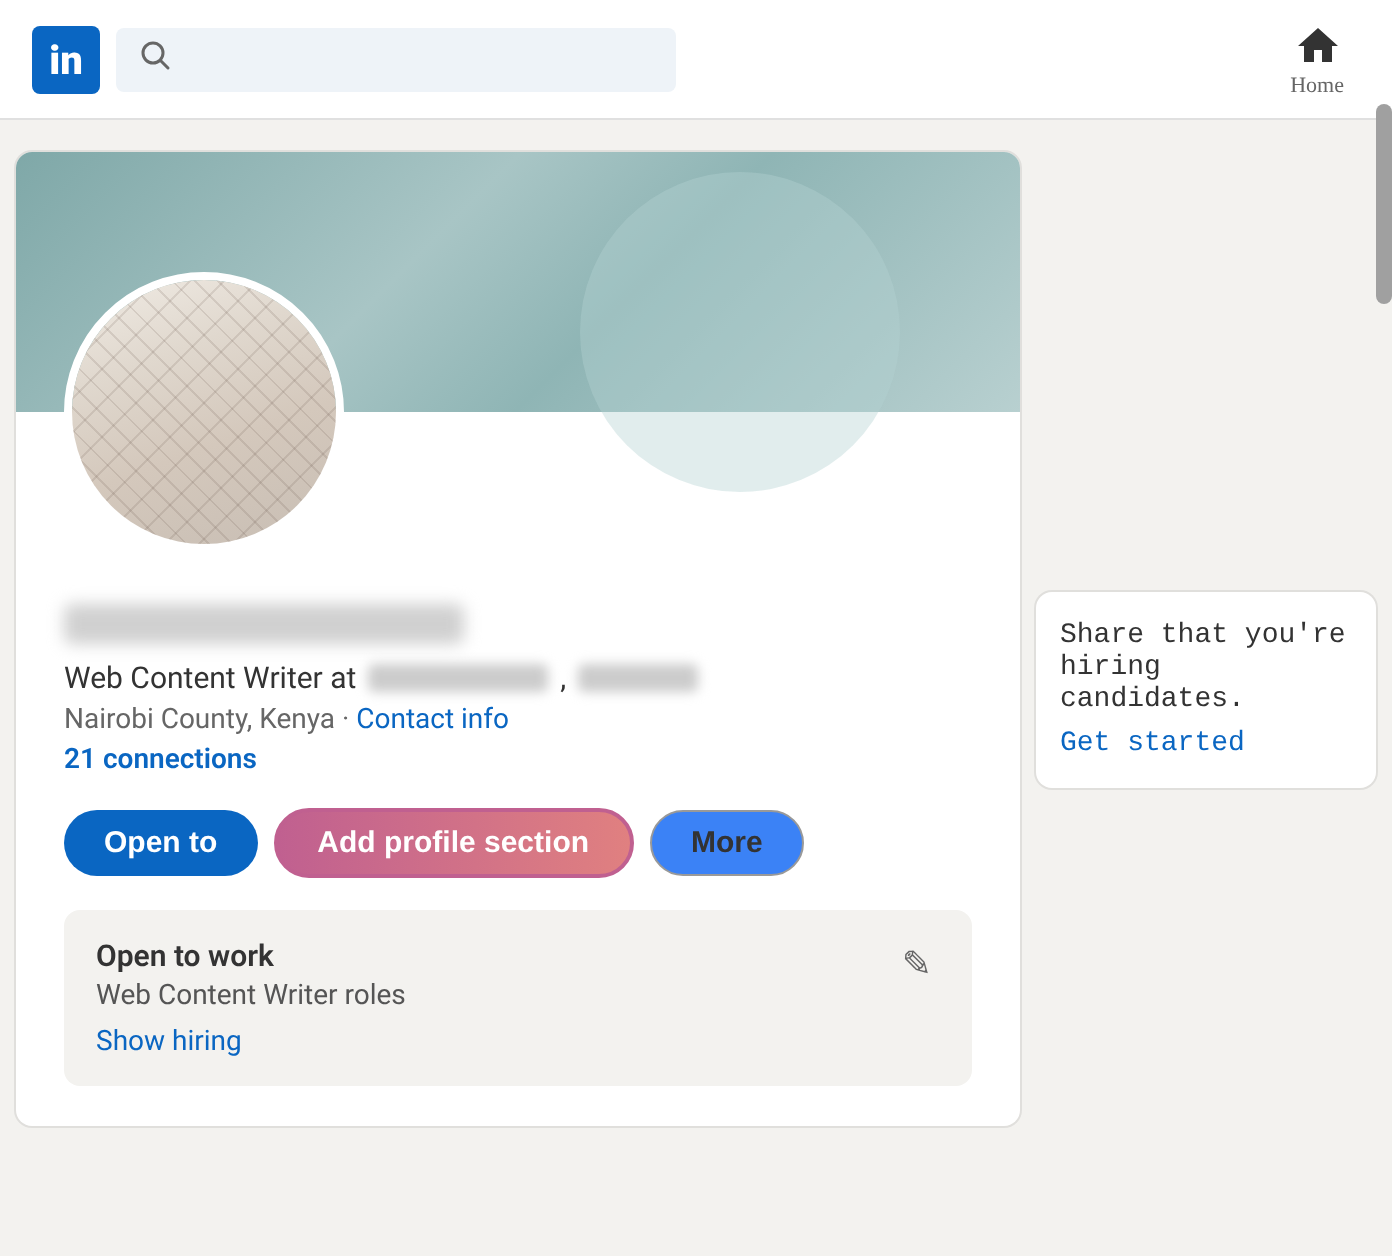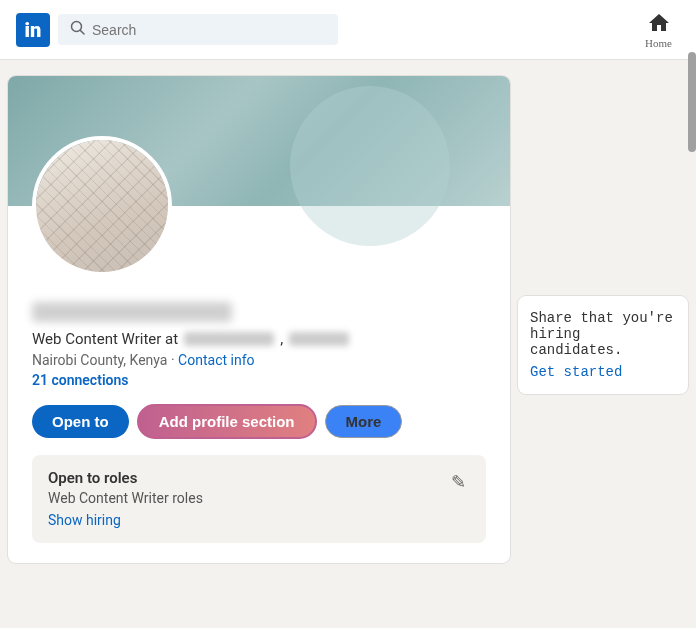--- a/index.html
+++ b/index.html
@@ -307,21 +307,20 @@
   <div class="linkedin-logo">
     <span>in</span>
   </div>
   <div class="search-bar">
     <span class="search-icon-svg">
       <svg width="16" height="16" viewBox="0 0 16 16" fill="none" xmlns="http://www.w3.org/2000/svg">
         <circle cx="6.5" cy="6.5" r="5" stroke="#666" stroke-width="1.5"></circle>
         <line x1="10.5" y1="10.5" x2="14" y2="14" stroke="#666" stroke-width="1.5" stroke-linecap="round"></line>
       </svg>
     </span>
-    <input class="search-input" type="text" placeholder="Search" style="">
   </div>
   <div class="nav-icons">
     <div class="nav-icon-item">
       <svg viewBox="0 0 24 24">
         <path d="M10 20v-6h4v6h5v-8h3L12 3 2 12h3v8z" fill="#333"></path>
       </svg>
       <span class="nav-icon-label">Home</span>
     </div>
   </div>
 </nav>
@@ -360,21 +359,21 @@
       <div class="profile-connections">21 connections</div>
 
       <div class="action-buttons">
         <button class="btn-open-to">Open to</button>
         <button class="btn-add-profile">Add profile section</button>
         <button class="btn-more">More</button>
       </div>
 
       <div class="open-to-work-card">
         <div class="open-to-work-content">
-          <div class="open-to-work-title">Open to roles</div>
+          <div class="open-to-work-title">Open to work</div>
           <div class="open-to-work-subtitle">Web Content Writer roles</div>
           <a class="show-details-link">Show hiring</a>
         </div>
         <button class="edit-icon-btn">
           <span>✎</span>
         </button>
       </div>
 
     </div>
 

